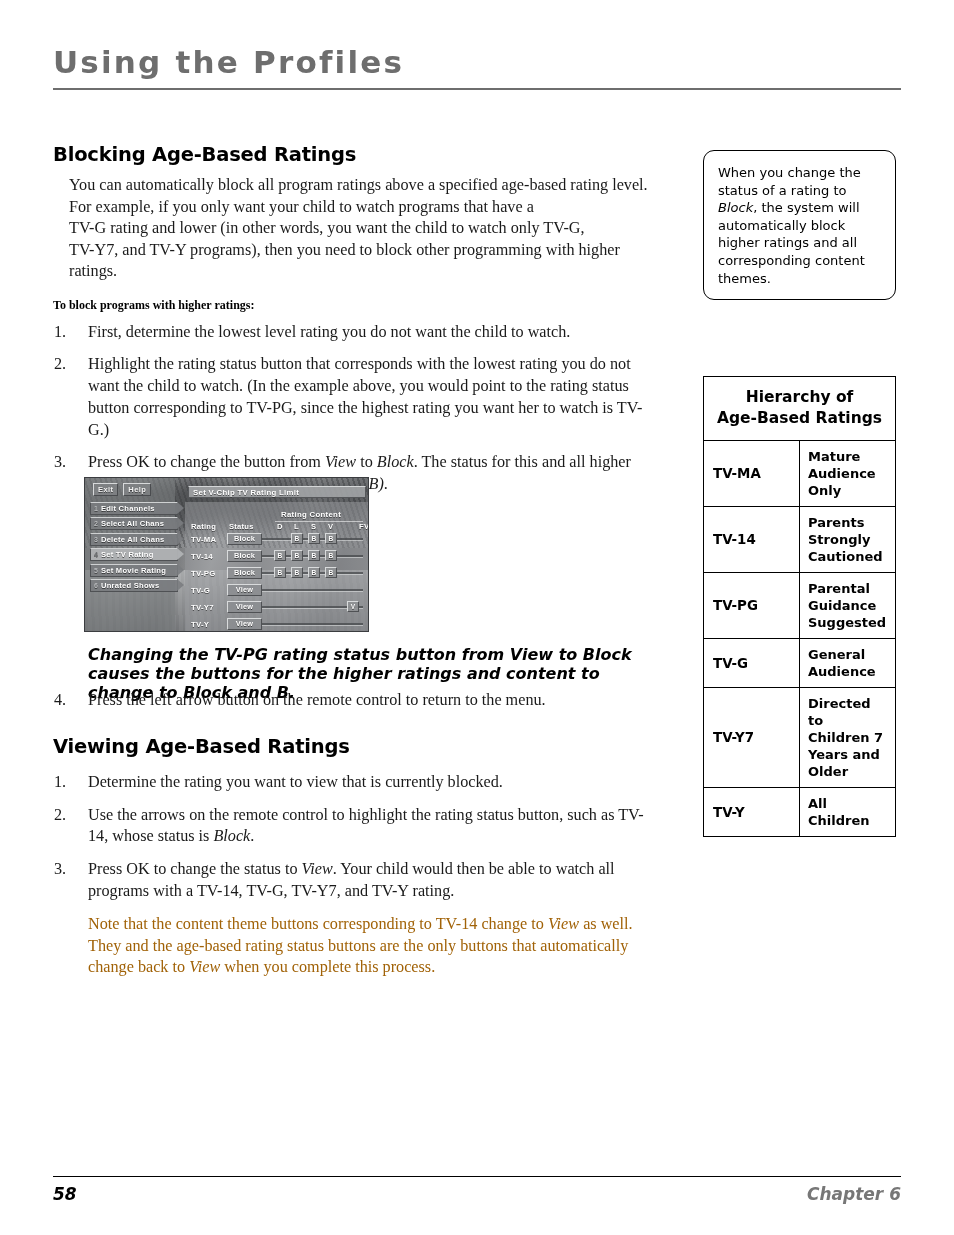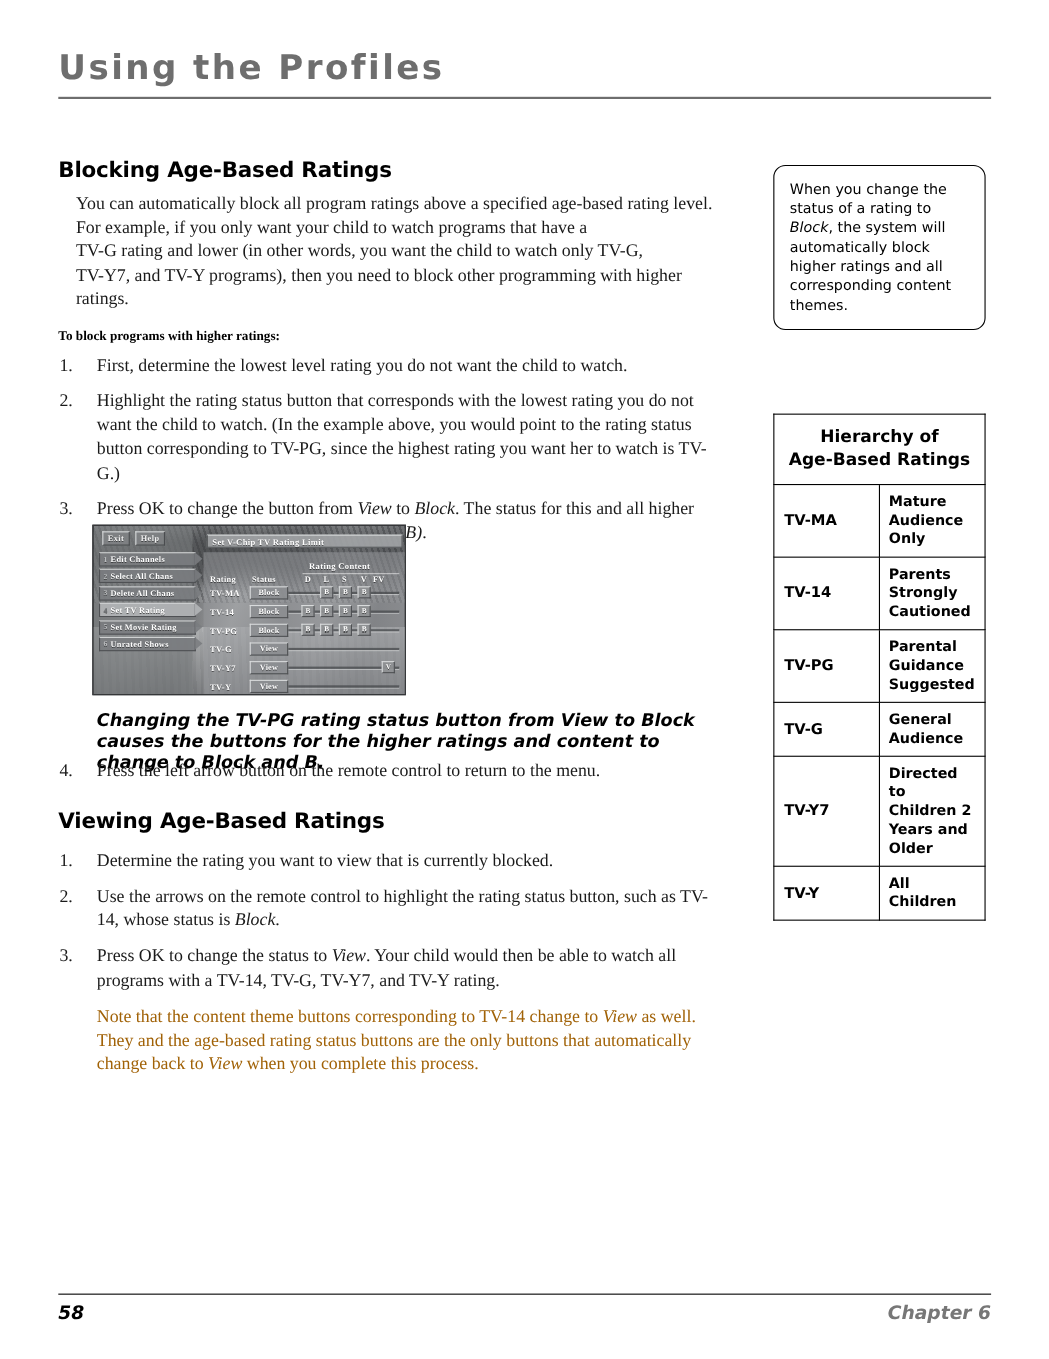--- a/index.html
+++ b/index.html
@@ -95,24 +95,24 @@
   }
   i, .ital { font-style: italic; }
 
   
   .tv-figure {
     position: absolute;
     left: 84px;
     top: 477px;
     width: 283px;
     height: 153px;
-    background: #000000;
+    background: #7f1d1d;
     border: 1px solid #3b3d40;
     overflow: hidden;
-    font-family: Liberation Serif, serif;
+    font-family: Liberation Sans, sans-serif;
   }
   
   .tv-photo {
     position: absolute;
     inset: 0;
     background:
       linear-gradient(180deg, rgba(255,255,255,.10) 0%, rgba(0,0,0,.18) 100%),
       linear-gradient(105deg, #6d6f72 0%, #9a9c9e 18%, #7c7e81 34%, #b4b6b7 46%,
                       #8a8c8f 60%, #a7a9ab 72%, #6f7174 86%, #8c8e91 100%);
   }
@@ -257,21 +257,21 @@
     color: #ffffff;
     text-shadow: 0 1px 0 rgba(0,0,0,.5);
     letter-spacing: .25px;
   }
   .gh-rating { position: absolute; left: 0; }
   .gh-status { position: absolute; left: 38px; }
   .gh-d  { position: absolute; left: 86px; }
   .gh-l  { position: absolute; left: 103px; }
   .gh-s  { position: absolute; left: 120px; }
   .gh-v  { position: absolute; left: 137px; }
-  .gh-fv { position: absolute; left: 148px; }
+  .gh-fv { position: absolute; left: 168px; }
 
   .tv-row {
     position: absolute;
     left: 106px;
     width: 175px;
     height: 16.5px;
   }
   .tv-row .rlabel {
     position: absolute;
     left: 0; top: 3px;
@@ -666,21 +666,21 @@
       <td class="code">TV-G</td>
       <td>
         <span>General</span><br>
         <span>Audience</span>
       </td>
     </tr>
     <tr>
       <td class="code">TV-Y7</td>
       <td>
         <span>Directed to</span><br>
-        <span>Children 2</span><br>
+        <span>Children 7</span><br>
         <span>Years and Older</span>
       </td>
     </tr>
     <tr>
       <td class="code">TV-Y</td>
       <td>All Children</td>
     </tr>
   </tbody>
     </table>
 

